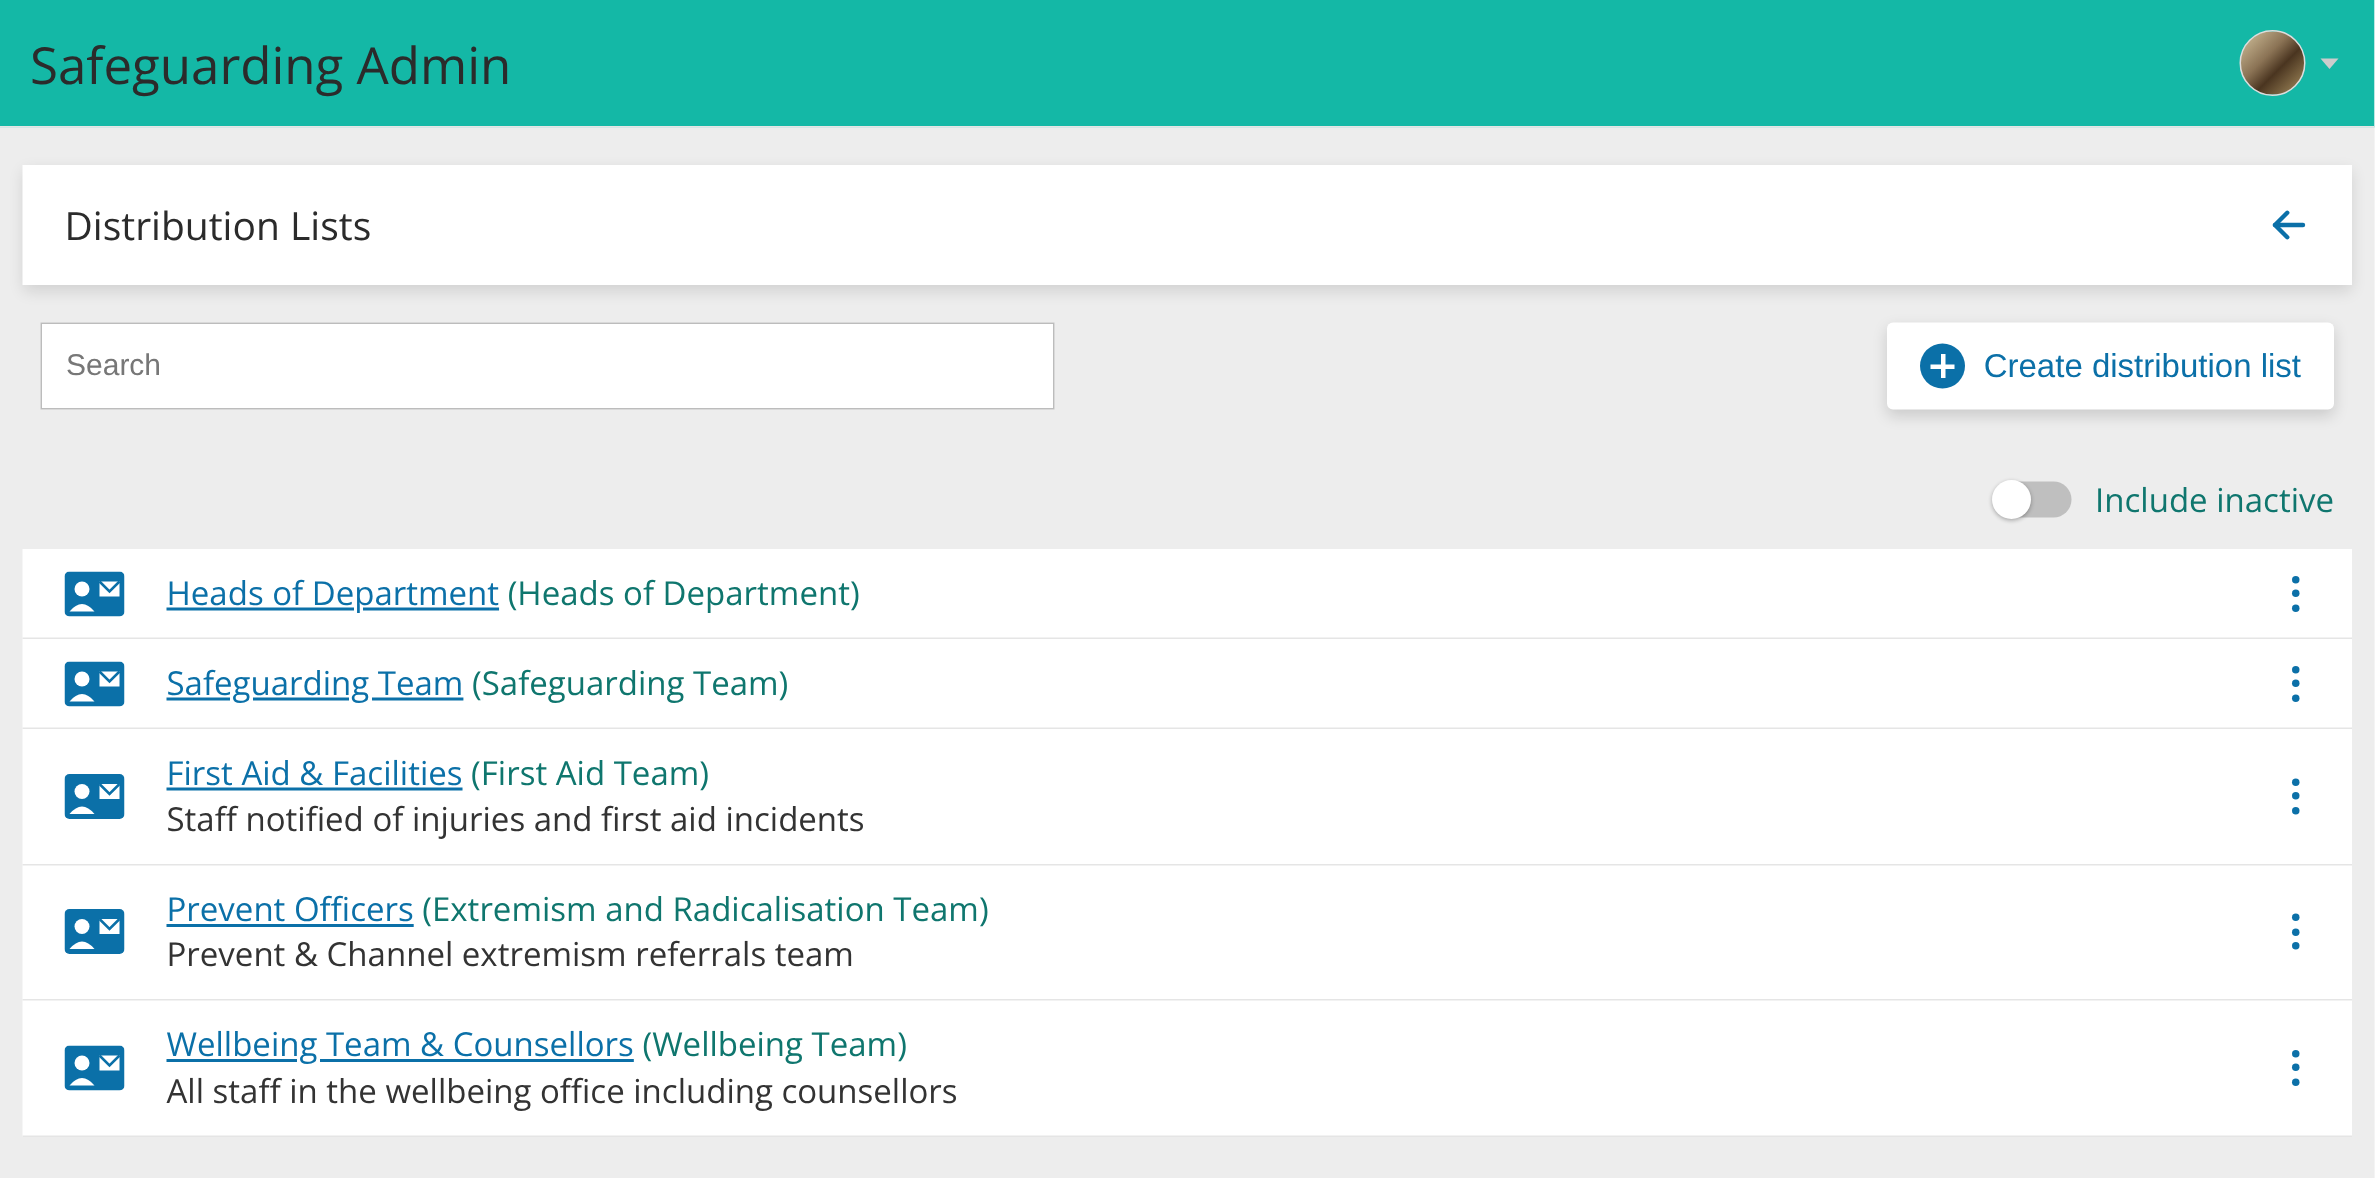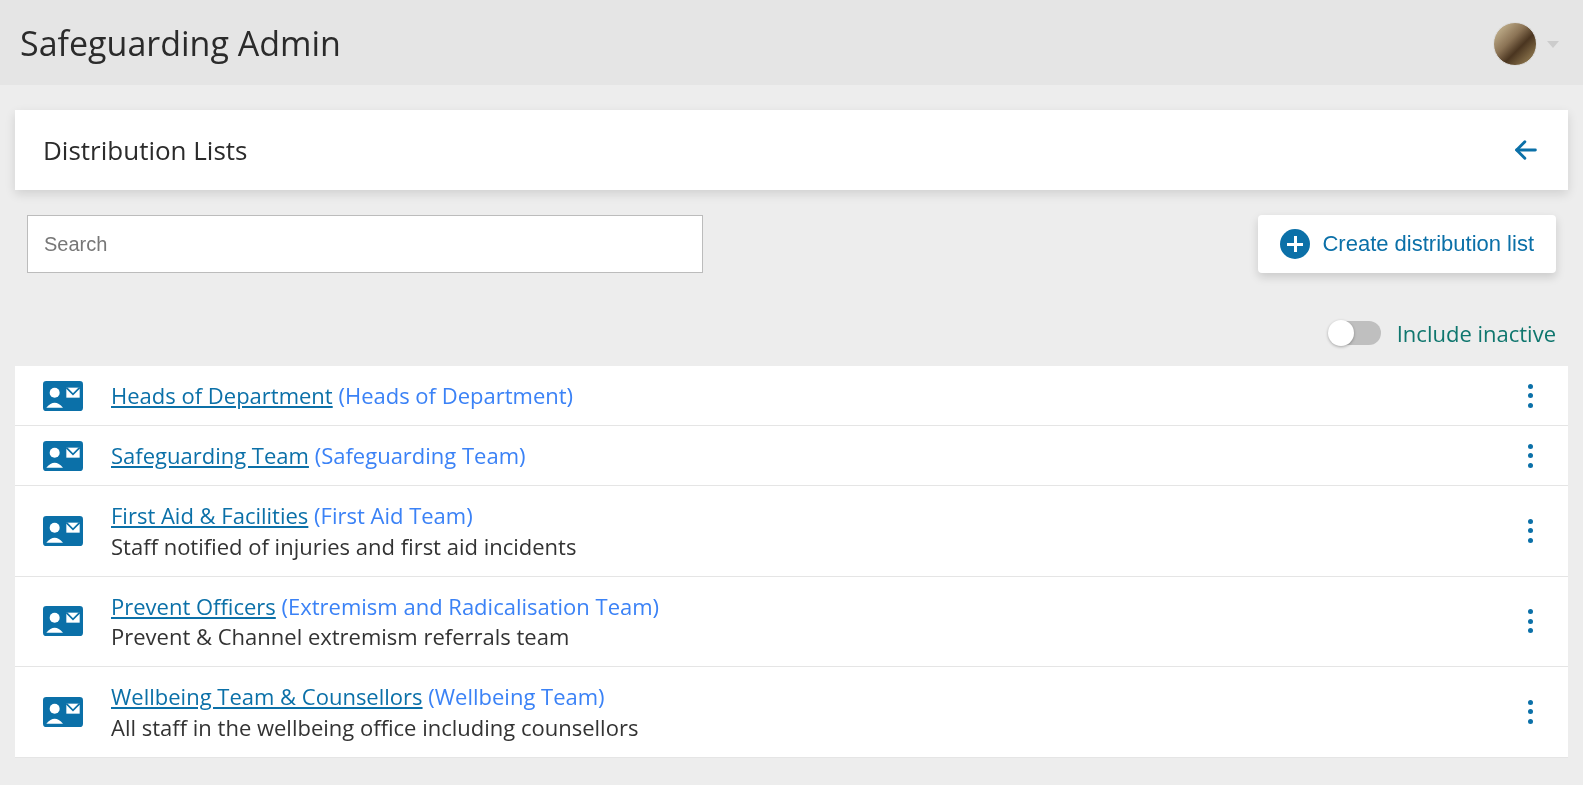--- a/index.html
+++ b/index.html
@@ -5,24 +5,24 @@
   * { box-sizing: border-box; margin: 0; padding: 0; }
   body {
     font-family: "Segoe UI", "Open Sans", -apple-system, Arial, sans-serif;
     background: #fff;
     color: #333;
     width: 1583px;
   }
   .header {
     display: flex;
     justify-content: space-between;
-    align-items: flex-end;
+    align-items: flex-start;
     padding: 20px 24px 18px 20px;
     border-bottom: 1px solid #e5e5e5;
-    background: #e5e5e5;
+    background: #14b8a6;
   }
   .header h1 {
     font-size: 34px;
     font-weight: 400;
     color: #2b2b2b;
   }
   .avatar-wrap {
     display: flex;
     align-items: center;
     gap: 10px;
@@ -154,21 +154,21 @@
     flex: 1 1 auto;
     font-size: 22px;
     color: #333;
     line-height: 1.4;
   }
   .list-text a {
     color: #0b70a8;
     text-decoration: underline;
     cursor: pointer;
   }
-  .list-text .suffix { color: #3b82f6; }
+  .list-text .suffix { color: #0f766e; }
   .list-text .desc { display: block; font-size: 22px; color: #333; }
   .kebab {
     flex: 0 0 20px;
     width: 20px; height: 28px;
     cursor: pointer;
     display: flex;
     flex-direction: column;
     justify-content: space-between;
     align-items: center;
     padding: 2px 0;

